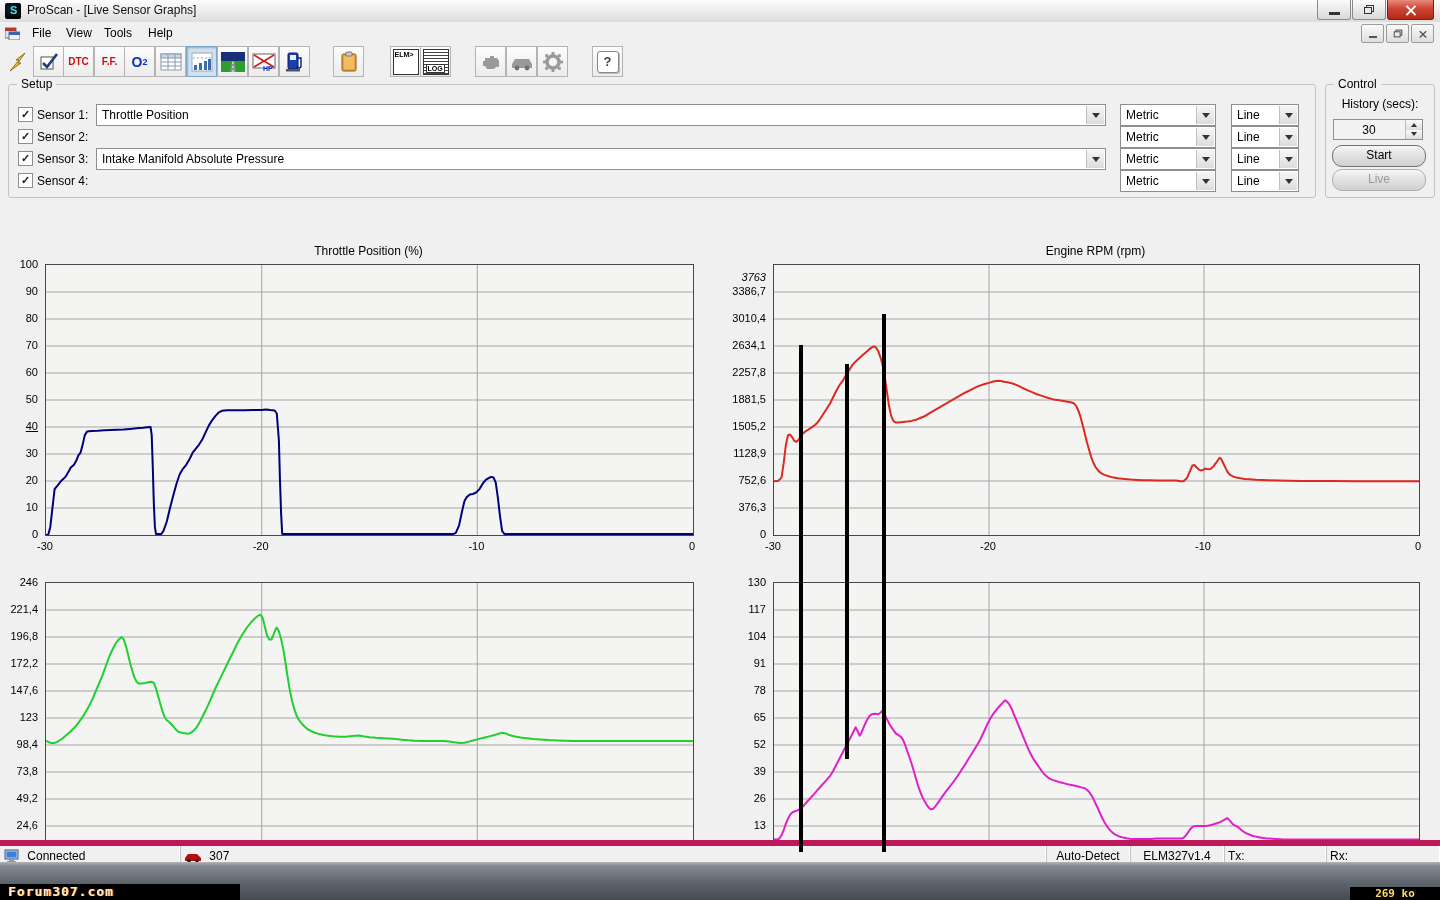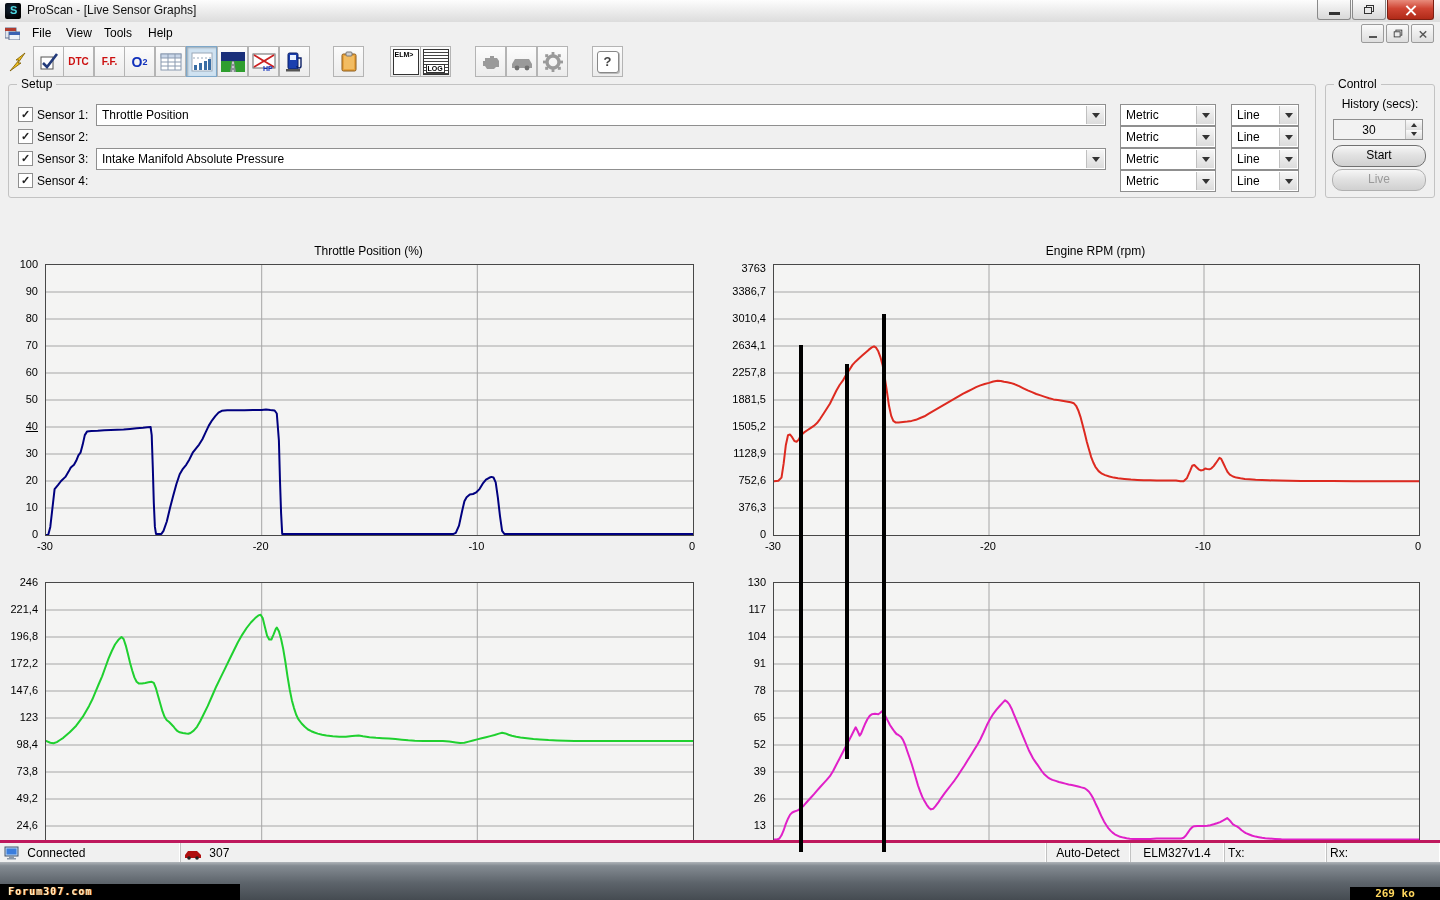--- a/index.html
+++ b/index.html
@@ -92,31 +92,31 @@
   .plot{position:absolute;left:45px;top:24px;width:647px;height:270px;background:#f4f4f3;border:1px solid #484848;}
   .chart.right .plot,.chart.right .chart-title,.chart.right .xaxis{width:645px;}
   .plot svg{width:100%;height:100%;display:block;}
   .yaxis{position:absolute;left:0;top:24px;width:41px;height:270px;}
   .yaxis span{position:absolute;right:3px;transform:translateY(-50%);font-size:11px;white-space:nowrap;}
   .xaxis{position:absolute;left:45px;top:300px;width:647px;height:14px;}
   .xaxis span{position:absolute;transform:translateX(-50%);font-size:11px;}
   .marker-bar{position:absolute;width:4px;background:#000;z-index:5;}
   
   #statusbar{position:absolute;left:0;top:840px;width:1440px;height:22px;background:#f0f0f0;
-    border-top:3px solid #be185d;}
+    border-top:6px solid #be185d;}
   .seg{position:absolute;top:0;height:22px;border-right:1px solid #c2c2c2;box-shadow:inset -1px 0 0 #fff;
     font-size:12px;line-height:21px;white-space:nowrap;}
   .seg .txt{margin-left:4px;}
   .seg svg{vertical-align:-3px;margin-left:4px;}
   
   #taskbar{position:absolute;left:0;top:862px;width:1440px;height:38px;
     background:linear-gradient(180deg,#b0b5ba 0,#848b92 10%,#5d646b 55%,#454b51 100%);}
   .wm{position:absolute;background:#000;color:#ffe9b4;font-family:"DejaVu Sans Mono",monospace;
     font-weight:bold;z-index:20;}
-  #wm-left{left:0;top:884px;width:232px;height:16px;font-size:10px;line-height:16px;padding-left:8px;
+  #wm-left{left:0;top:884px;width:232px;height:16px;font-size:13px;line-height:16px;padding-left:8px;
     letter-spacing:1px;color:#ffedbe;text-shadow:1px 0 0 #c85a10;}
   #wm-right{right:0;top:887px;width:90px;height:13px;font-size:11px;line-height:13px;text-align:center;color:#ffd75e;}
 </style>
 </head>
 <body>
 
 <div id="root">
 
   <div id="titlebar">
     <div id="app-icon">
@@ -429,21 +429,21 @@
       <div class="xaxis">
           <span style="left: 0%;">-30</span>
           <span style="left: 33.3333%;">-20</span>
           <span style="left: 66.6667%;">-10</span>
           <span style="left: 100%;">0</span>
         </div>
     </div>
     <div class="chart right" style="left:728px;top:0">
       <div class="chart-title">Engine RPM (rpm)</div>
       <div class="yaxis">
-          <span style="top: 4px;">3763</span>
+          <span style="top: 13px; font-style: italic;">3763</span>
           <span style="top: 27px;">3386,7</span>
           <span style="top: 54px;">3010,4</span>
           <span style="top: 81px;">2634,1</span>
           <span style="top: 108px;">2257,8</span>
           <span style="top: 135px;">1881,5</span>
           <span style="top: 162px;">1505,2</span>
           <span style="top: 189px;">1128,9</span>
           <span style="top: 216px;">752,6</span>
           <span style="top: 243px;">376,3</span>
           <span style="top: 270px;">0</span>

